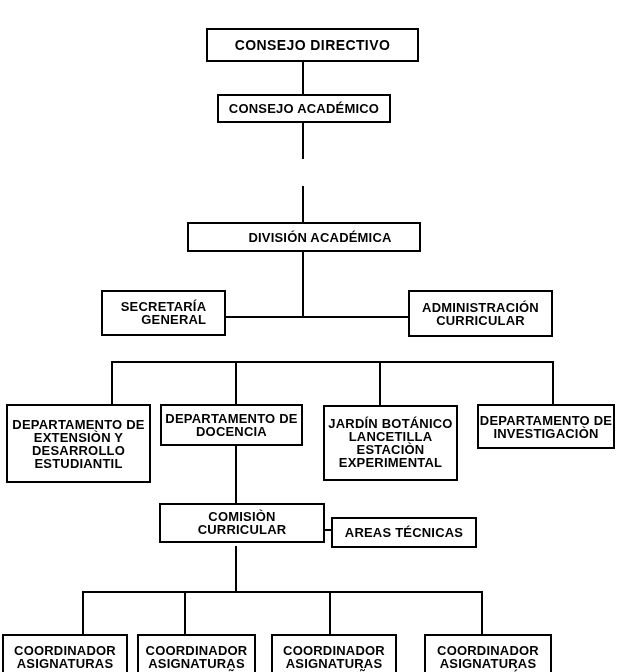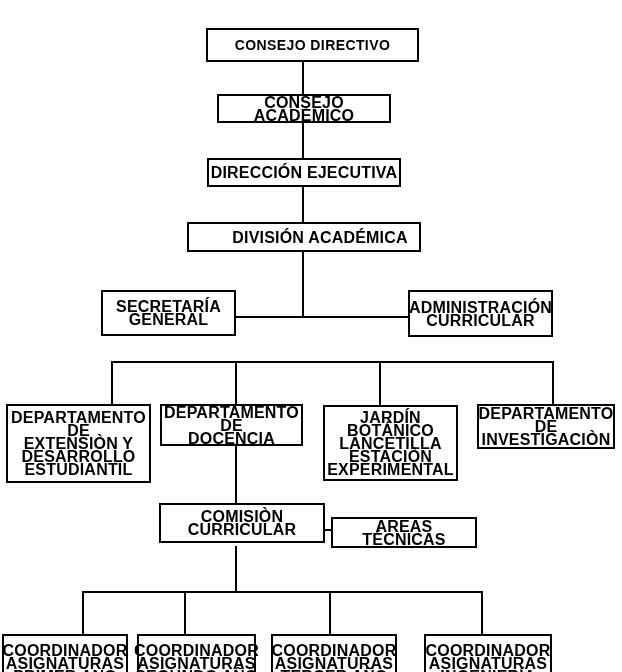--- a/index.html
+++ b/index.html
@@ -5,29 +5,29 @@
   html,body { margin:0; padding:0; background:#ffffff; }
   #stage {
     position:relative; width:622px; height:672px; background:#ffffff;
     font-family:"Liberation Sans", sans-serif; overflow:hidden;margin-top:23px;
   }
   #wires { position:absolute; left:0; top:0; width:622px; height:672px; }
   .node {
     position:absolute; box-sizing:border-box;
     border:2px solid #000000; background:#ffffff; color:#000000;
     display:flex; align-items:center; justify-content:center;
-    text-align:center; font-weight:bold; font-size:16px; line-height:13px;
+    text-align:center; font-weight:bold; font-size:13px; line-height:13px;
     white-space:pre-line; letter-spacing:0.2px;
   }
   .node span { display:block; white-space:pre-line; }
   #n-consejo-directivo { left:206px; top:5px;  width:213px; height:34px; font-size:14px; line-height:16px; letter-spacing:0.4px; }
   #n-consejo-academico { left:217px; top:71px;  width:174px; height:29px; }
   #n-direccion-ejecutiva { left:207px; top:135px; width:194px; height:29px; }
   #n-division-academica { left:187px; top:199px; width:234px; height:30px;padding-left:32px; }
-  #n-secretaria-general { left:101px; top:267px; width:135px; height:46px; }
+  #n-secretaria-general { left:101px; top:267px; width:125px; height:46px;text-align:right; }
   #n-administracion-curricular { left:408px; top:267px; width:145px; height:47px;text-align:center; }
   #n-depto-extension { left:6px;   top:381px; width:145px; height:79px; }
   #n-depto-docencia { left:160px; top:381px; width:143px; height:42px; }
   #n-jardin-botanico { left:323px; top:382px; width:135px; height:76px; }
   #n-depto-investigacion { left:477px; top:381px; width:138px; height:45px; }
   #n-comision-curricular { left:159px; top:480px; width:166px; height:40px; }
   #n-areas-tecnicas { left:331px; top:494px; width:146px; height:31px; }
   #n-coord-primer-ano { left:2px;   top:611px; width:126px; height:58px; }
   #n-coord-segundo-ano { left:137px; top:611px; width:119px; height:58px; }
   #n-coord-tercer-ano { left:271px; top:611px; width:126px; height:58px; }
@@ -63,23 +63,20 @@
     <line x1="185" y1="568" x2="185" y2="612"></line>
     <line x1="330" y1="568" x2="330" y2="612"></line>
     <line x1="482" y1="568" x2="482" y2="612"></line>
   </svg>
 
   <div class="node" id="n-consejo-directivo">
     <span>CONSEJO DIRECTIVO</span>
   </div>
   <div class="node" id="n-consejo-academico">
     <span>CONSEJO ACADÉMICO</span>
-  </div>
-  <div class="node" id="n-direccion-ejecutiva">
-    <span>DIRECCIÓN EJECUTIVA</span>
   </div>
   <div class="node" id="n-division-academica">
     <span>DIVISIÓN ACADÉMICA</span>
   </div>
   <div class="node" id="n-secretaria-general">
     <span>SECRETARÍA
 GENERAL</span>
   </div>
   <div class="node" id="n-administracion-curricular">
     <span>ADMINISTRACIÓN

